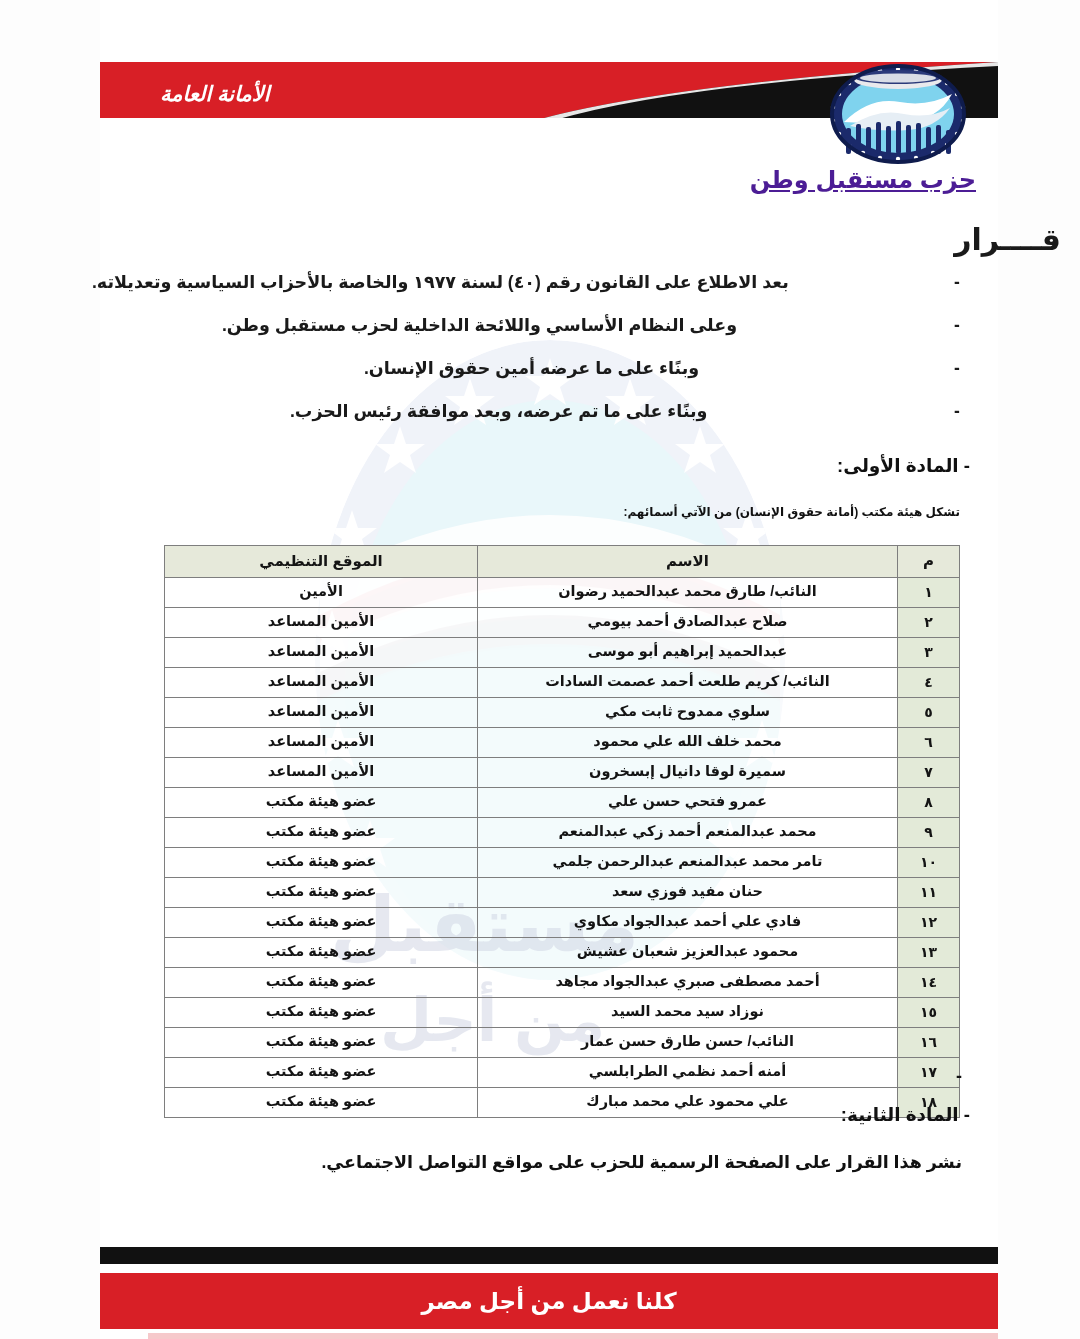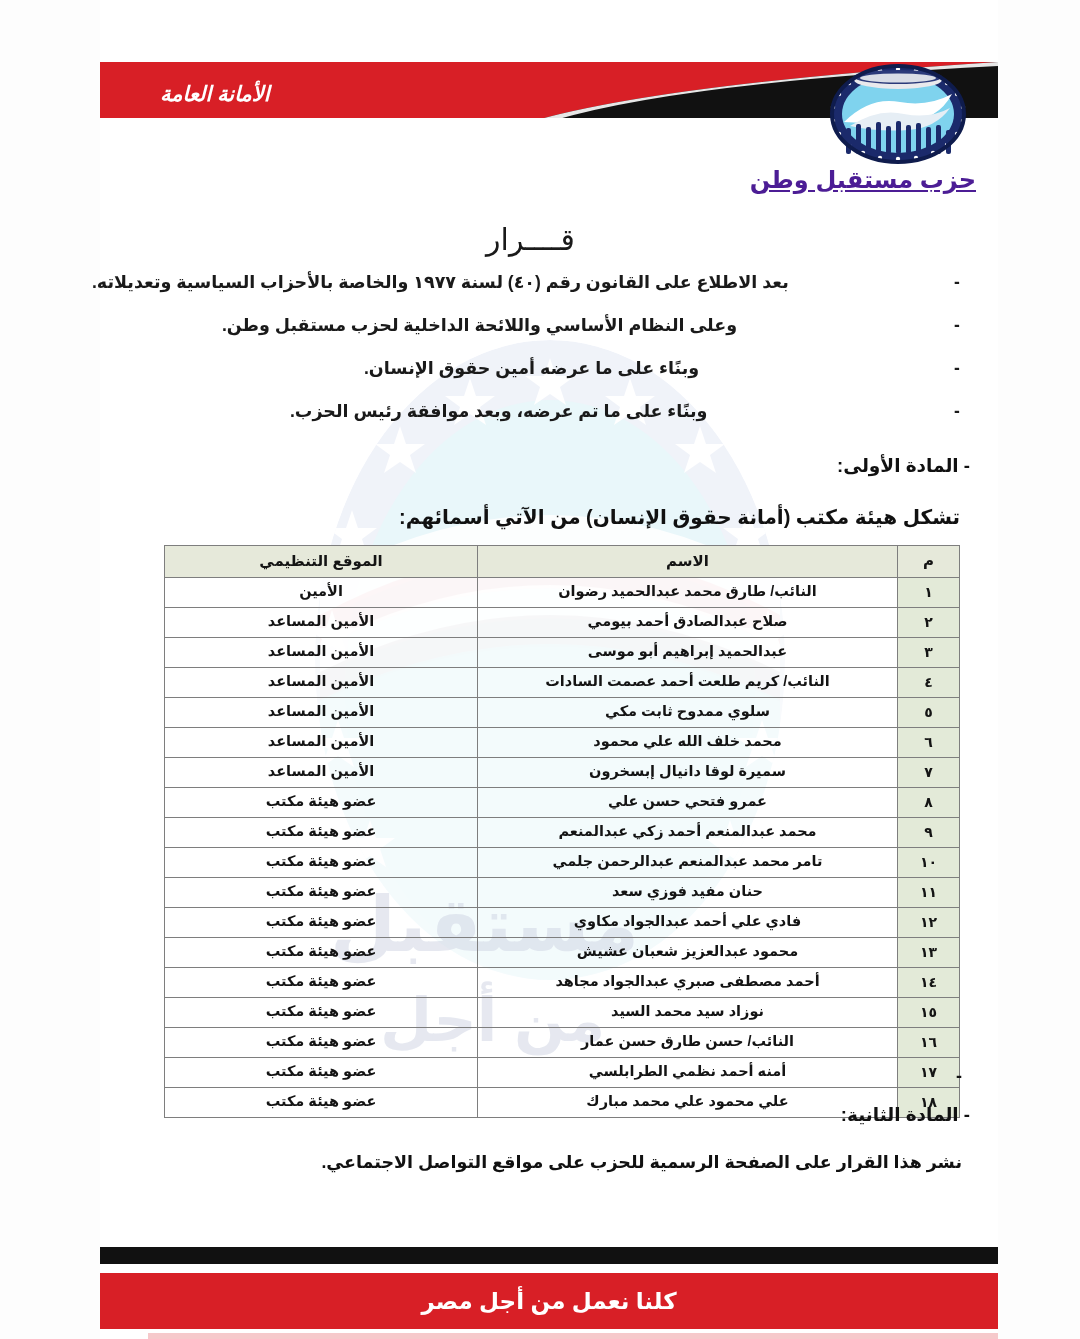--- a/index.html
+++ b/index.html
@@ -110,23 +110,22 @@
     white-space: nowrap;
     letter-spacing: -1px;
     text-decoration: underline;
   }
 
   
   .doc-title {
     position: absolute;
     top: 222px; left: 0;
     width: 1061px;
-    text-align: center;
     font-size: 30px;
-    font-weight: normal;
+    font-weight: bold;
     color: #1a1a1a;
     letter-spacing: 1px;
   }
   .bullets {
     position: absolute;
     top: 272px; right: 110px;
     width: 880px;
   }
   .bullet {
     display: flex;
@@ -160,21 +159,21 @@
     direction: rtl;
     white-space: nowrap;
   }
   .article .atitle {
     text-underline-offset: 4px;
   }
   .art1 { top: 455px; right: 110px; }
   .art1-sub {
     position: absolute;
     top: 505px; right: 120px;
-    font-size: 20px;
+    font-size: 12px;
     font-weight: bold;
     color: #111111;
     direction: rtl;
     white-space: nowrap;
   }
   .stray-dash {
     position: absolute;
     top: 1066px; right: 118px;
     font-size: 18px;
     font-weight: bold;

